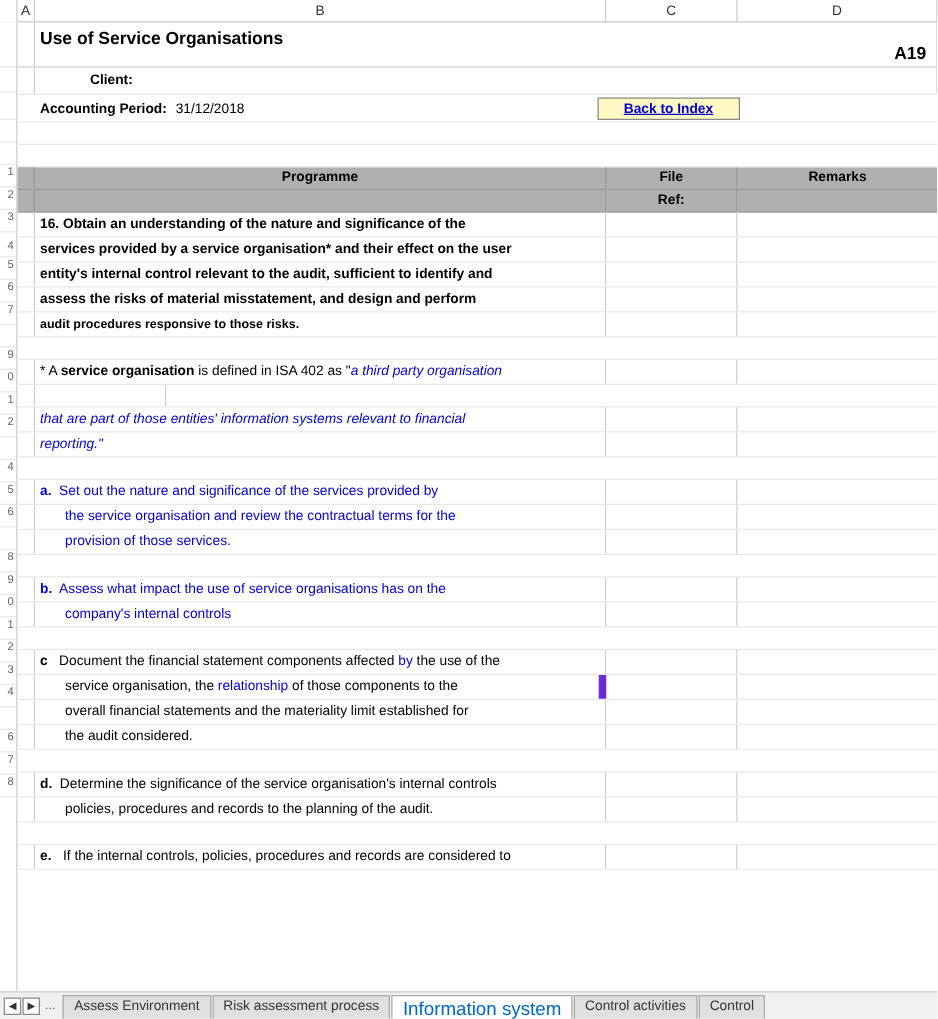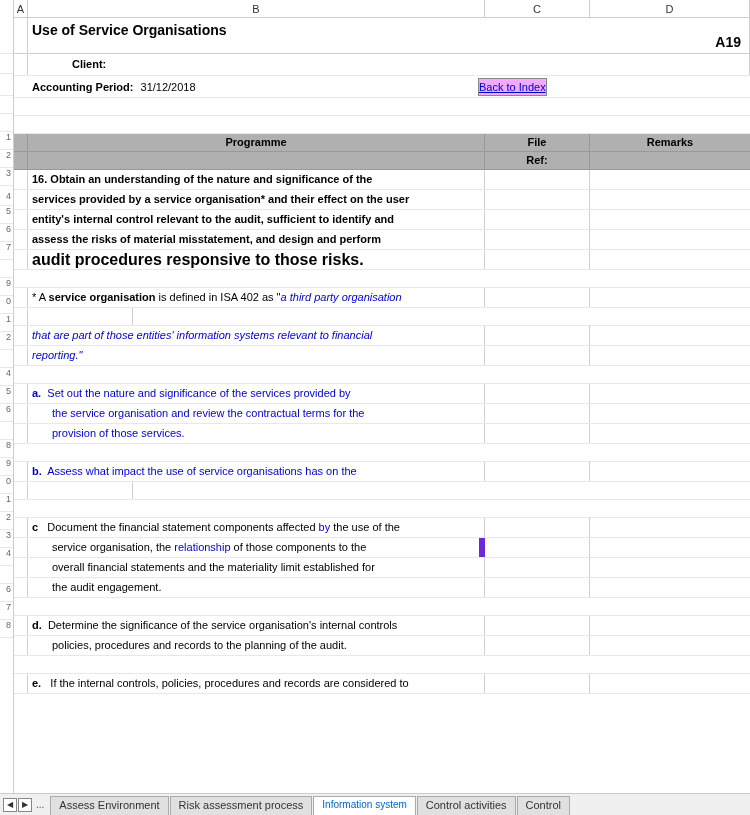--- a/index.html
+++ b/index.html
@@ -101,21 +101,21 @@
         <div style="flex:1; padding:2px 4px; font-weight:bold; font-size:11px; line-height:17px; border-right:1px solid #d0d0d0;">
           <span>Client:</span>
         </div>
       </div>
 
       <div style="min-height:22px; border-bottom:1px solid #e8e8e8; display:flex; position:relative; align-items:center;">
         <div style="width:14px; flex-shrink:0; border-right:1px solid #d0d0d0;"></div>
         <div style="width:457px; flex-shrink:0; padding:2px 4px; font-size:11px; border-right:1px solid #d0d0d0; position:relative;">
           <span style="font-weight:bold;margin-top:35px;">Accounting Period:</span>
           <span style="margin-left:4px;">31/12/2018</span>
-          <button style="position:absolute; left:450px; top:-1px; background:#f0abfc; border:1px solid #888; padding:2px 0; font-size:11px; cursor:pointer; color:#0000cc; text-decoration:underline; font-weight:normal; white-space:nowrap; z-index:10;">Back to Index</button>
+          <button style="position:absolute; left:450px; top:-1px; background:#fef9c3; border:1px solid #888; padding:2px 20px; font-size:11px; cursor:pointer; color:#0000cc; text-decoration:underline; font-weight:bold; white-space:nowrap; z-index:10;">Back to Index</button>
         </div>
         <div style="width:105px; flex-shrink:0; border-right:1px solid #d0d0d0;"></div>
         <div style="flex:1;"></div>
       </div>
 
       <div style="height:18px; border-bottom:1px solid #e8e8e8;"></div>
       <div style="height:18px; border-bottom:1px solid #e8e8e8;"></div>
 
       <div style="display:flex; background:#b0b0b0; border-bottom:1px solid #999; min-height:18px;">
         <div style="width:14px; flex-shrink:0; border-right:1px solid #999; background:#b0b0b0;"></div>
@@ -162,21 +162,21 @@
         <div style="width:14px; flex-shrink:0; border-right:1px solid #d0d0d0;"></div>
         <div style="width:457px; flex-shrink:0; padding:1px 3px 1px 4px; font-size:11px; font-weight:bold; line-height:17px; border-right:1px solid #d0d0d0; color:#000;">
           <span>assess the risks of material misstatement, and design and perform</span>
         </div>
         <div style="width:105px; flex-shrink:0; border-right:1px solid #d0d0d0;"></div>
         <div style="flex:1;"></div>
       </div>
 
       <div style="display:flex; min-height:20px; border-bottom:1px solid #e8e8e8;">
         <div style="width:14px; flex-shrink:0; border-right:1px solid #d0d0d0;"></div>
-        <div style="width:457px; flex-shrink:0; padding:1px 3px 1px 4px; font-size:16px; font-weight:bold; line-height:17px; border-right:1px solid #d0d0d0; color:#000;">
+        <div style="width:457px; flex-shrink:0; padding:1px 3px 1px 4px; font-size:10px; font-weight:bold; line-height:17px; border-right:1px solid #d0d0d0; color:#000;">
           <span>audit procedures responsive to those risks.</span>
         </div>
         <div style="width:105px; flex-shrink:0; border-right:1px solid #d0d0d0;"></div>
         <div style="flex:1;"></div>
       </div>
 
       <div style="height:18px; border-bottom:1px solid #e8e8e8;"></div>
 
       <div style="display:flex; min-height:18px; border-bottom:1px solid #e8e8e8;">
         <div style="width:14px; flex-shrink:0; border-right:1px solid #d0d0d0;"></div>
@@ -246,20 +246,23 @@
         <div style="width:14px; flex-shrink:0; border-right:1px solid #d0d0d0;"></div>
         <div style="width:457px; flex-shrink:0; padding:1px 3px 1px 4px; font-size:11px; line-height:17px; border-right:1px solid #d0d0d0; color:#0000cc;">
           <span><b style="color:#0000cc;">b.</b>&nbsp; Assess what impact the use of service organisations has on the</span>
         </div>
         <div style="width:105px; flex-shrink:0; border-right:1px solid #d0d0d0;"></div>
         <div style="flex:1;"></div>
       </div>
 
       <div style="display:flex; min-height:18px; border-bottom:1px solid #e8e8e8;">
         <div style="width:14px; flex-shrink:0; border-right:1px solid #d0d0d0;"></div>
+        <div style="width:457px; flex-shrink:0; padding:1px 3px 1px 24px; font-size:11px; line-height:17px; border-right:1px solid #d0d0d0; color:#0000cc;">
+          <span>company's internal controls</span>
+        </div>
         <div style="width:105px; flex-shrink:0; border-right:1px solid #d0d0d0;"></div>
         <div style="flex:1;"></div>
       </div>
 
       <div style="height:18px; border-bottom:1px solid #e8e8e8;"></div>
 
       <div style="display:flex; min-height:18px; border-bottom:1px solid #e8e8e8;">
         <div style="width:14px; flex-shrink:0; border-right:1px solid #d0d0d0;"></div>
         <div style="width:457px; flex-shrink:0; padding:1px 3px 1px 4px; font-size:11px; line-height:17px; border-right:1px solid #d0d0d0; color:#000;">
           <span><b>c</b>&nbsp;&nbsp; Document the financial statement components affected <span style="color:#0000cc;">by</span> the use of the</span>
@@ -282,21 +285,21 @@
         <div style="width:457px; flex-shrink:0; padding:1px 3px 1px 24px; font-size:11px; line-height:17px; border-right:1px solid #d0d0d0; color:#000;">
           <span>overall financial statements and the materiality limit established for</span>
         </div>
         <div style="width:105px; flex-shrink:0; border-right:1px solid #d0d0d0;"></div>
         <div style="flex:1;"></div>
       </div>
 
       <div style="display:flex; min-height:18px; border-bottom:1px solid #e8e8e8;">
         <div style="width:14px; flex-shrink:0; border-right:1px solid #d0d0d0;"></div>
         <div style="width:457px; flex-shrink:0; padding:1px 3px 1px 24px; font-size:11px; line-height:17px; border-right:1px solid #d0d0d0; color:#000;">
-          <span>the audit engagement.</span>
+          <span>the audit considered.</span>
         </div>
         <div style="width:105px; flex-shrink:0; border-right:1px solid #d0d0d0;"></div>
         <div style="flex:1;"></div>
       </div>
 
       <div style="height:18px; border-bottom:1px solid #e8e8e8;"></div>
 
       <div style="display:flex; min-height:18px; border-bottom:1px solid #e8e8e8;">
         <div style="width:14px; flex-shrink:0; border-right:1px solid #d0d0d0;"></div>
         <div style="width:457px; flex-shrink:0; padding:1px 3px 1px 4px; font-size:11px; line-height:17px; border-right:1px solid #d0d0d0; color:#000;">
@@ -331,19 +334,19 @@
 
   <div style="position:absolute; bottom:0; left:0; width:750px; height:22px; background:#f0f0f0; border-top:1px solid #ccc; display:flex; align-items:center; overflow:hidden;">
     <div style="display:flex; align-items:center; padding:0 3px; gap:1px;">
       <div style="width:14px; height:14px; background:#fff; border:1px solid #888; cursor:pointer; font-size:8px; display:flex; align-items:center; justify-content:center; color:#333;">◀</div>
       <div style="width:14px; height:14px; background:#fff; border:1px solid #888; cursor:pointer; font-size:8px; display:flex; align-items:center; justify-content:center; color:#333;">▶</div>
       <div style="font-size:10px; color:#555; padding:0 3px;">...</div>
     </div>
     <div style="display:flex; height:22px; align-items:flex-end; gap:1px;">
       <div style="height:20px; padding:2px 8px; border:1px solid #aaa; border-bottom:none; background:#e0e0e0; font-size:11px; cursor:pointer; color:#333; white-space:nowrap;">Assess Environment</div>
       <div style="height:20px; padding:2px 8px; border:1px solid #aaa; border-bottom:none; background:#e0e0e0; font-size:11px; cursor:pointer; color:#333; white-space:nowrap;">Risk assessment process</div>
-      <div style="height:20px; padding:2px 8px; border:1px solid #aaa; border-bottom:none; background:#fff; font-size:10px; cursor:pointer; color:#0066cc; white-space:nowrap;">Information system</div>
+      <div style="height:20px; padding:2px 8px; border:1px solid #aaa; border-bottom:none; background:#fff; font-size:15px; cursor:pointer; color:#0066cc; white-space:nowrap;">Information system</div>
       <div style="height:20px; padding:2px 8px; border:1px solid #aaa; border-bottom:none; background:#e0e0e0; font-size:11px; cursor:pointer; color:#333; white-space:nowrap;">Control activities</div>
       <div style="height:20px; padding:2px 8px; border:1px solid #aaa; border-bottom:none; background:#e0e0e0; font-size:11px; cursor:pointer; color:#333; white-space:nowrap;">Control</div>
     </div>
   </div>
 
 </div>
 
 </body></html>

